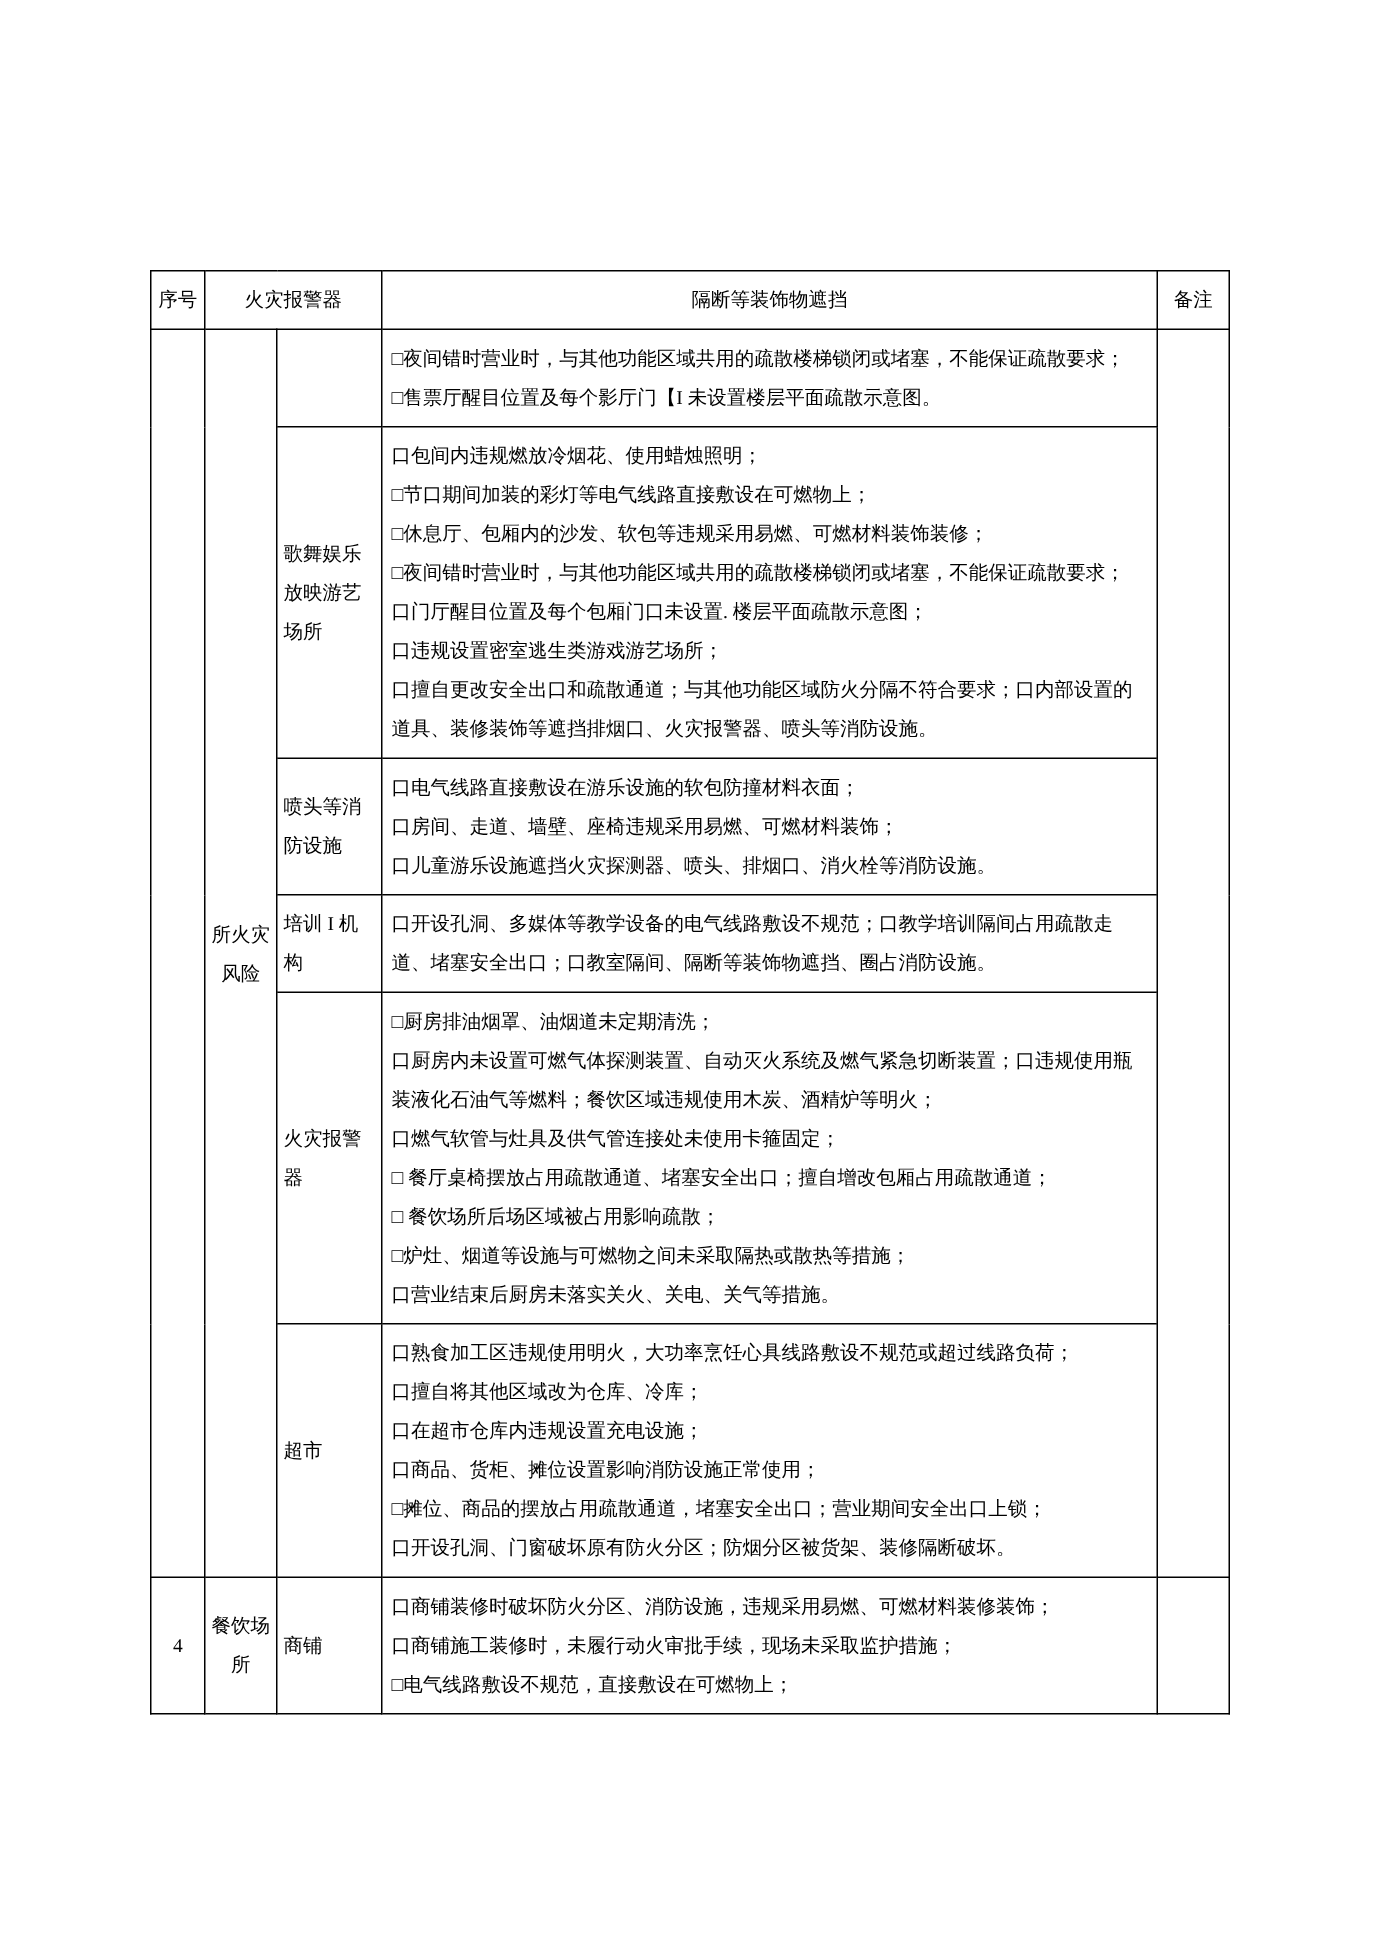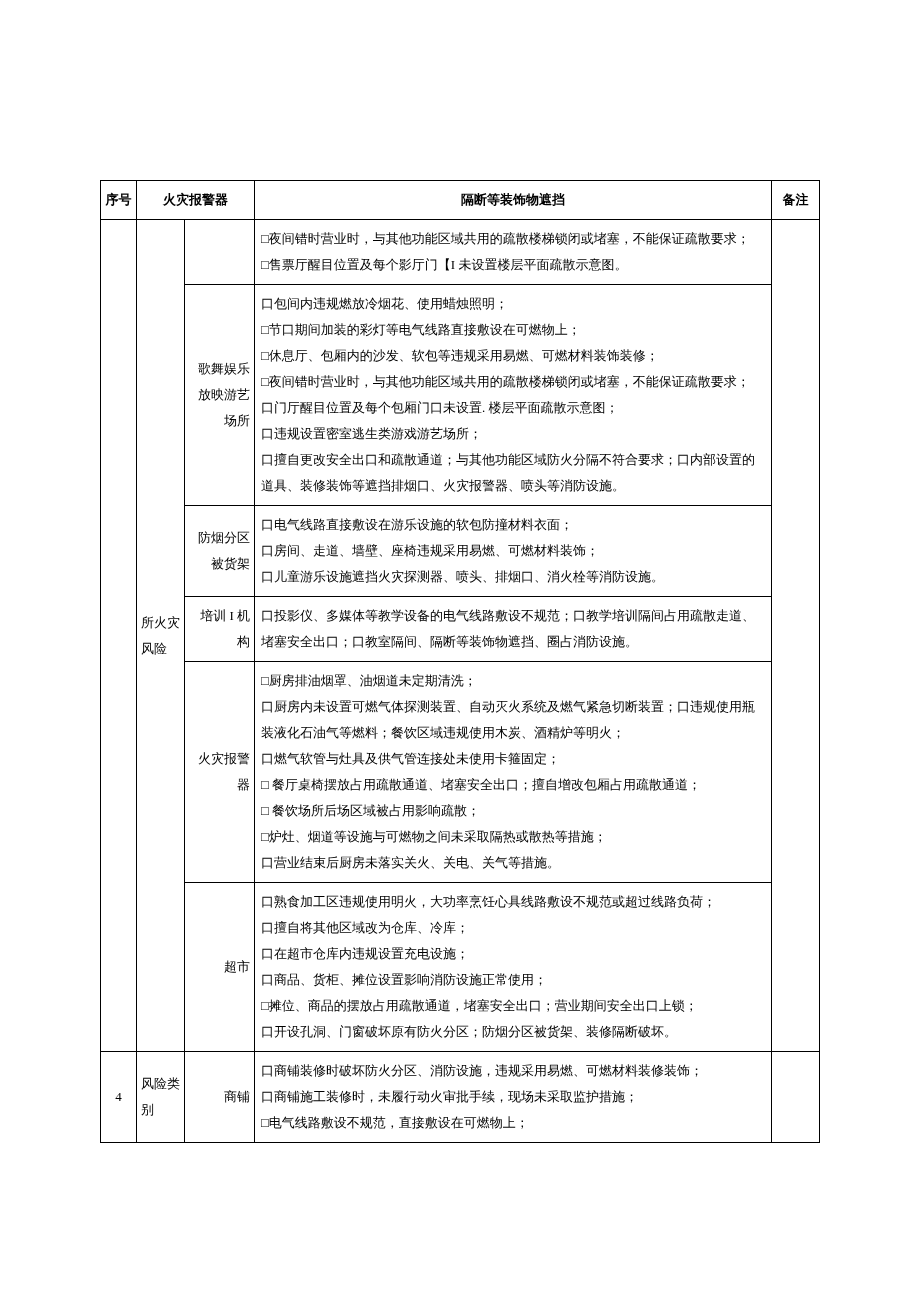--- a/index.html
+++ b/index.html
@@ -16,26 +16,26 @@
       width: 100%;
       table-layout: fixed;
     }
     td, th {
       border: 1px solid #000;
       padding: 6px 4px;
       vertical-align: middle;
       line-height: 2.0;
     }
     th {
-      font-weight: bold;
+      font-weight: normal;
       text-align: center;
     }
     .col-seq { width: 36px; text-align: center; }
-    .col-cat1 { width: 48px; text-align: left; }
-    .col-cat2 { width: 70px; text-align: right; }
+    .col-cat1 { width: 48px; text-align: center; }
+    .col-cat2 { width: 70px; text-align: left; }
     .col-note { width: 48px; text-align: center; }
     .issue { text-align: left; padding: 6px 6px; }
   </style>
 </head>
 <body>
 
 <table>
   <colgroup>
     <col class="col-seq">
     <col class="col-cat1">
@@ -57,36 +57,36 @@
         <td class="col-cat1" rowspan="6">所火灾风险</td>
         <td class="col-cat2"></td>
         <td class="issue">□夜间错时营业时，与其他功能区域共用的疏散楼梯锁闭或堵塞，不能保证疏散要求；<br>□售票厅醒目位置及每个影厅门【I 未设置楼层平面疏散示意图。</td>
         <td class="col-note" rowspan="6"></td>
       </tr>
       <tr>
         <td class="col-cat2">歌舞娱乐放映游艺场所</td>
         <td class="issue">口包间内违规燃放冷烟花、使用蜡烛照明；<br>□节口期间加装的彩灯等电气线路直接敷设在可燃物上；<br>□休息厅、包厢内的沙发、软包等违规采用易燃、可燃材料装饰装修；<br>□夜间错时营业时，与其他功能区域共用的疏散楼梯锁闭或堵塞，不能保证疏散要求；<br>口门厅醒目位置及每个包厢门口未设置. 楼层平面疏散示意图；<br>口违规设置密室逃生类游戏游艺场所；<br>口擅自更改安全出口和疏散通道；与其他功能区域防火分隔不符合要求；口内部设置的道具、装修装饰等遮挡排烟口、火灾报警器、喷头等消防设施。</td>
       </tr>
       <tr>
-        <td class="col-cat2">防烟分区被货架</td>
+        <td class="col-cat2">喷头等消防设施</td>
         <td class="issue">口电气线路直接敷设在游乐设施的软包防撞材料衣面；<br>口房间、走道、墙壁、座椅违规采用易燃、可燃材料装饰；<br>口儿童游乐设施遮挡火灾探测器、喷头、排烟口、消火栓等消防设施。</td>
       </tr>
       <tr>
         <td class="col-cat2">培训 I 机构</td>
-        <td class="issue">口投影仪、多媒体等教学设备的电气线路敷设不规范；口教学培训隔间占用疏散走道、堵塞安全出口；口教室隔间、隔断等装饰物遮挡、圈占消防设施。</td>
+        <td class="issue">口开设孔洞、多媒体等教学设备的电气线路敷设不规范；口教学培训隔间占用疏散走道、堵塞安全出口；口教室隔间、隔断等装饰物遮挡、圈占消防设施。</td>
       </tr>
       <tr>
         <td class="col-cat2">火灾报警器</td>
         <td class="issue">□厨房排油烟罩、油烟道未定期清洗；<br>口厨房内未设置可燃气体探测装置、自动灭火系统及燃气紧急切断装置；口违规使用瓶装液化石油气等燃料；餐饮区域违规使用木炭、酒精炉等明火；<br>口燃气软管与灶具及供气管连接处未使用卡箍固定；<br>□ 餐厅桌椅摆放占用疏散通道、堵塞安全出口；擅自增改包厢占用疏散通道；<br>□ 餐饮场所后场区域被占用影响疏散；<br>□炉灶、烟道等设施与可燃物之间未采取隔热或散热等措施；<br>口营业结束后厨房未落实关火、关电、关气等措施。</td>
       </tr>
       <tr>
         <td class="col-cat2">超市</td>
         <td class="issue">口熟食加工区违规使用明火，大功率烹饪心具线路敷设不规范或超过线路负荷；<br>口擅自将其他区域改为仓库、冷库；<br>口在超市仓库内违规设置充电设施；<br>口商品、货柜、摊位设置影响消防设施正常使用；<br>□摊位、商品的摆放占用疏散通道，堵塞安全出口；营业期间安全出口上锁；<br>口开设孔洞、门窗破坏原有防火分区；防烟分区被货架、装修隔断破坏。</td>
       </tr>
       <tr>
         <td class="col-seq">4</td>
-        <td class="col-cat1">风险类别</td>
+        <td class="col-cat1">餐饮场所</td>
         <td class="col-cat2">商铺</td>
         <td class="issue">口商铺装修时破坏防火分区、消防设施，违规采用易燃、可燃材料装修装饰；<br>口商铺施工装修时，未履行动火审批手续，现场未采取监护措施；<br>□电气线路敷设不规范，直接敷设在可燃物上；</td>
         <td class="col-note"></td>
       </tr>
     </tbody>
 </table>
 
 </body></html>

